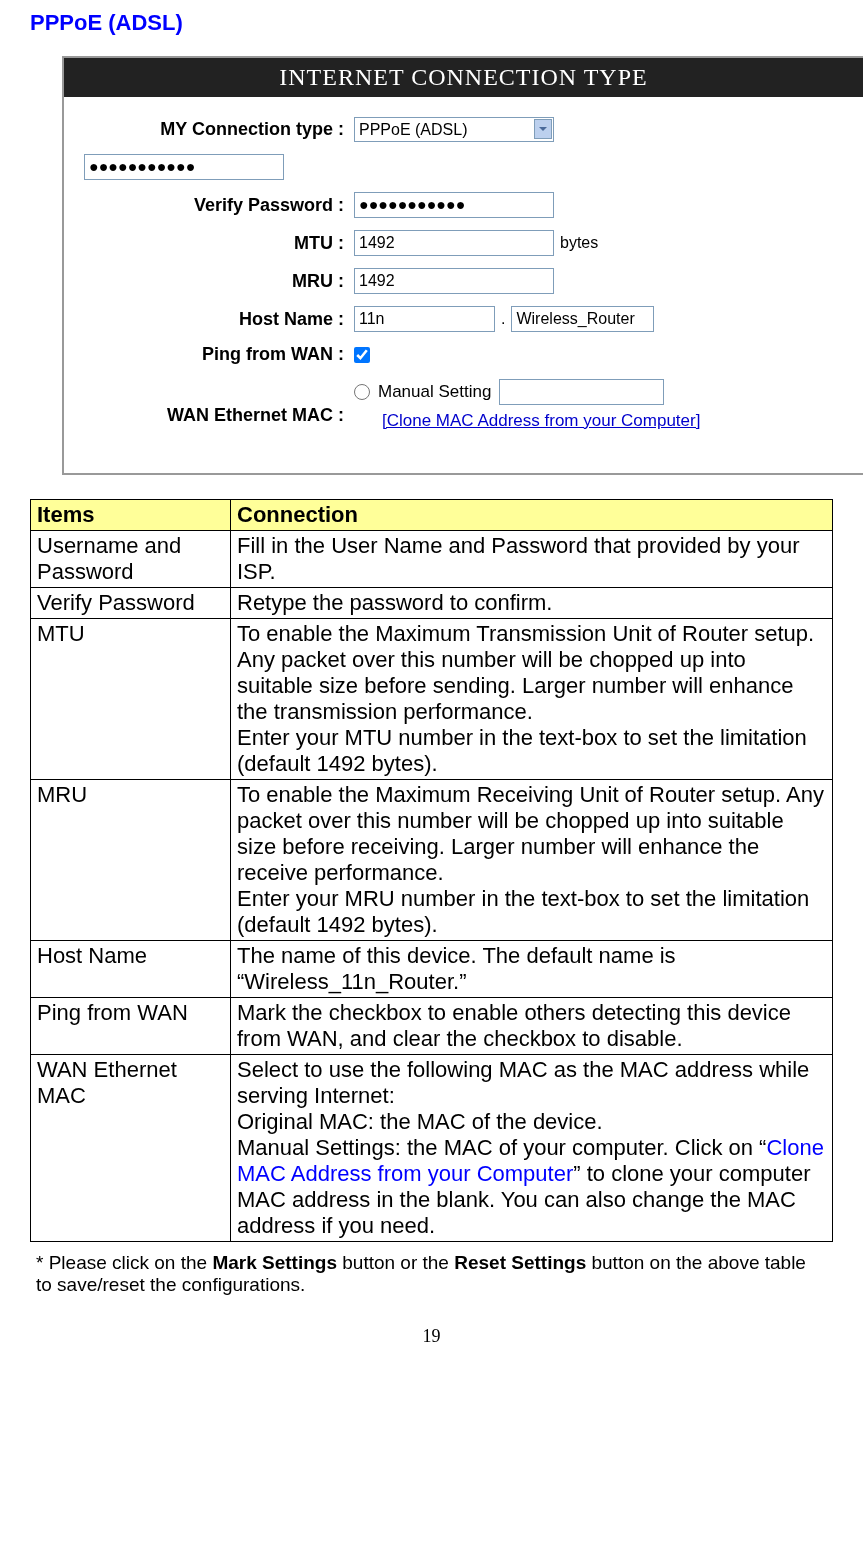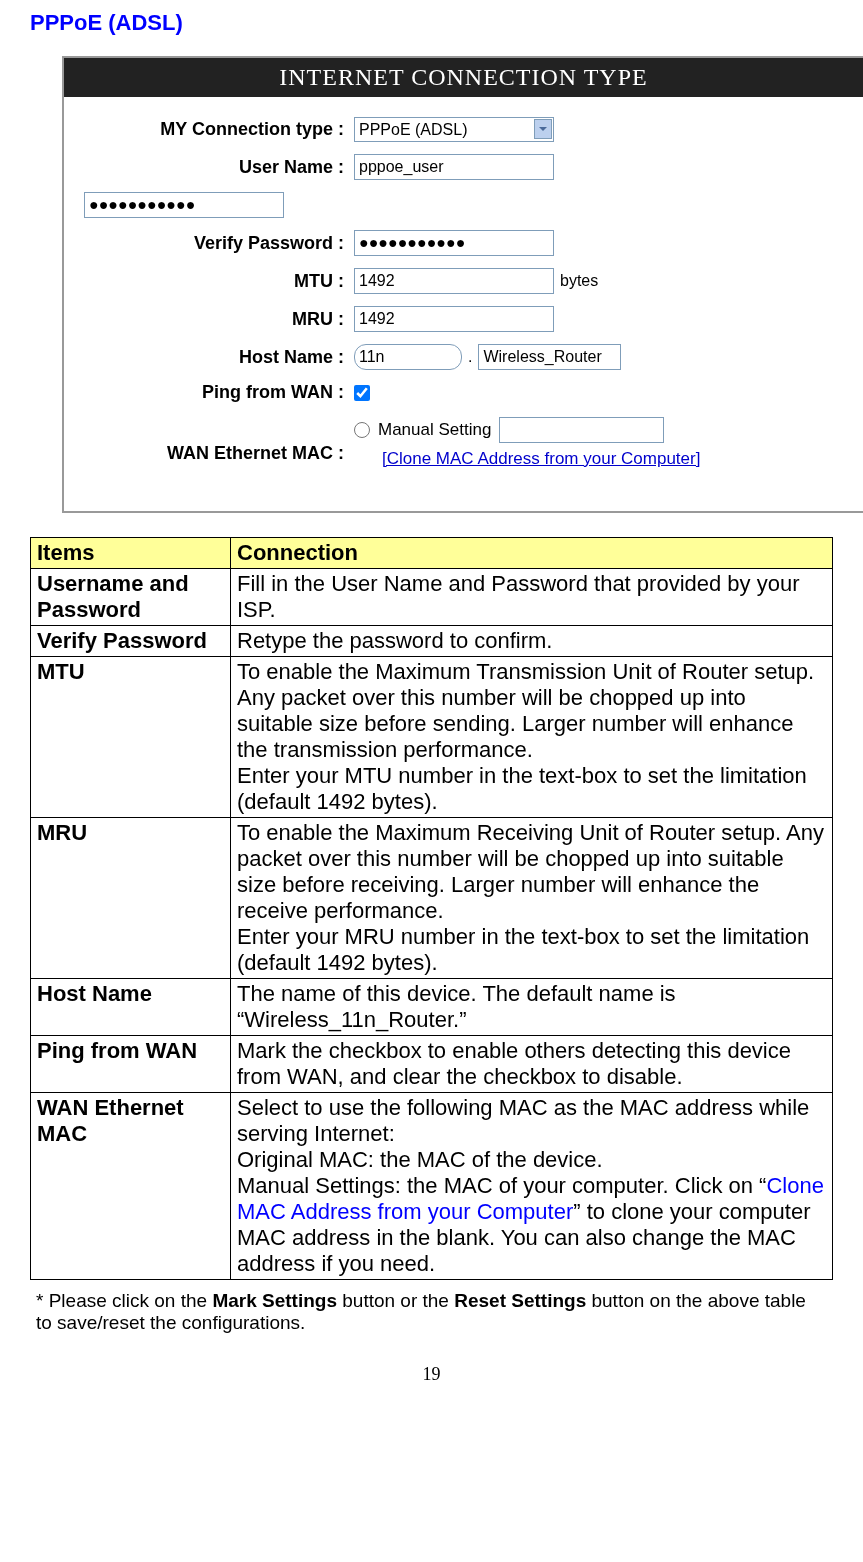--- a/index.html
+++ b/index.html
@@ -54,21 +54,21 @@
     gap: 6px;
   }
   select, input[type="text"], input[type="password"] {
     font-size: 16px;
     padding: 3px 4px;
     border: 1px solid #7f9db9;
     font-family: Arial, sans-serif;
   }
   .w-large { width: 200px; }
   .w-med { width: 200px; }
-  .w-small { width: 108px; border-radius: 12px; }
+  .w-small { width: 141px; }
   .w-host2 { width: 143px; }
   .w-mac { width: 165px; }
   .select-wrap { position: relative; display: inline-block; }
   .select-wrap select {
     width: 200px;
     background: #fff;
     appearance: none;
     padding-right: 22px;
   }
   .select-arrow {
@@ -102,21 +102,21 @@
   table.info th, table.info td {
     border: 1px solid #000;
     padding: 2px 6px;
     vertical-align: top;
     text-align: left;
   }
   table.info th {
     background: #ffff99;
     font-weight: bold;
   }
-  table.info td.item { font-weight: bold; width: 200px; }
+  table.info td.item { font-weight: normal; width: 200px; }
   .justify { text-align: justify; }
   .blue-text { color: #0000ff; }
 
   .footnote {
     font-size: 19px;
     margin-top: 10px;
     padding: 0 6px;
   }
   .page-num {
     text-align: center;
@@ -143,26 +143,20 @@
           </select>
           <span class="select-arrow">
             <svg viewBox="0 0 10 10">
                 <path d="M1 3 L5 7 L9 3 Z" fill="#4a6a9a"></path>
               </svg>
           </span>
         </span>
       </div>
     </div>
 
-    <div class="row">
-      <div class="row-label">User Name :</div>
-      <div class="row-field">
-        <input type="text" class="w-med" value="pppoe_user" style="">
-      </div>
-    </div>
 
     <div class="row">
       <div class="row-field">
         <input type="text" class="w-med" value="●●●●●●●●●●●" style="">
       </div>
     </div>
 
     <div class="row">
       <div class="row-label">Verify Password :</div>
       <div class="row-field">

